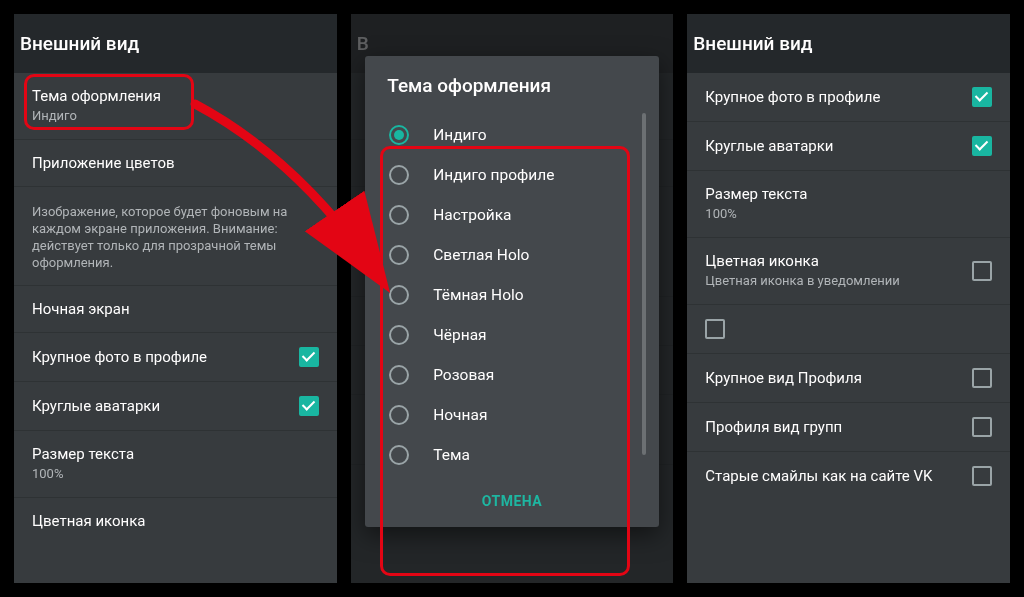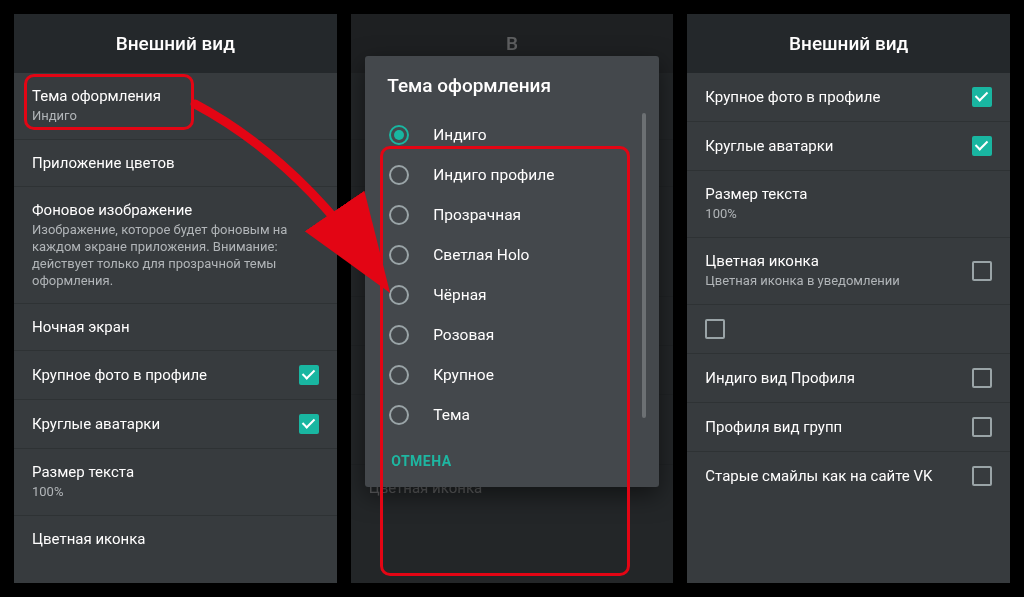--- a/index.html
+++ b/index.html
@@ -24,22 +24,21 @@
   .panel-inner {
     position: absolute;
     inset: 0;
     background: #373b3e;
   }
   .header {
     background: #24282b;
     color: #fffefe;
     font-size: 19px;
     font-weight: 500;
-    padding: 18px 25px;
-    text-align: center;
+    padding: 18px 6px;
   }
   .item {
     padding: 14px 18px;
     border-bottom: 1px solid #2e3234;
     display: flex;
     align-items: center;
     justify-content: space-between;
     gap: 10px;
   }
   .item-text { flex: 1; }
@@ -130,21 +129,21 @@
     display: flex;
     align-items: center;
     gap: 24px;
     padding: 10px 14px;
   }
   .radio-label {
     color: #fffefe;
     font-size: 15.5px;
   }
   .dialog-actions {
-    text-align: left;
+    text-align: center;
     padding: 6px 18px 4px;
   }
   .dialog-btn {
     color: #1eb6a1;
     font-size: 14px;
     font-weight: 700;
     letter-spacing: 0.5px;
     cursor: pointer;
     display: inline-block;
     padding: 6px 8px;
@@ -197,21 +196,20 @@
         <div class="item-sub">Индиго</div>
       </div>
     </div>
     <div class="item">
       <div class="item-text">
         <div class="item-title">Приложение цветов</div>
       </div>
     </div>
     <div class="item">
       <div class="item-text">
-        <div class="item-title">Фоновое изображение</div>
         <div class="item-sub">Изображение, которое будет фоновым на каждом экране приложения. Внимание: действует только для прозрачной темы оформления.</div>
       </div>
     </div>
     <div class="item">
       <div class="item-text">
         <div class="item-title">Ночная экран</div>
       </div>
     </div>
     <div class="item">
       <div class="item-text">
@@ -287,37 +285,41 @@
           <div class="radio-row">
             <div class="radio selected"></div>
             <div class="radio-label">Индиго</div>
           </div>
           <div class="radio-row">
             <div class="radio"></div>
             <div class="radio-label">Индиго профиле</div>
           </div>
           <div class="radio-row">
             <div class="radio"></div>
-            <div class="radio-label">Прозрачная</div>
+            <div class="radio-label">Настройка</div>
           </div>
           <div class="radio-row">
             <div class="radio"></div>
             <div class="radio-label">Светлая Holo</div>
           </div>
           <div class="radio-row">
             <div class="radio"></div>
+            <div class="radio-label">Тёмная Holo</div>
+          </div>
+          <div class="radio-row">
+            <div class="radio"></div>
             <div class="radio-label">Чёрная</div>
           </div>
           <div class="radio-row">
             <div class="radio"></div>
             <div class="radio-label">Розовая</div>
           </div>
           <div class="radio-row">
             <div class="radio"></div>
-            <div class="radio-label">Крупное</div>
+            <div class="radio-label">Ночная</div>
           </div>
           <div class="radio-row">
             <div class="radio"></div>
             <div class="radio-label">Тема</div>
           </div>
           <div class="dialog-scroll"></div>
         </div>
         <div class="dialog-actions">
           <span class="dialog-btn">ОТМЕНА</span>
         </div>
@@ -353,21 +355,21 @@
         <div class="item-title">Цветная иконка</div>
         <div class="item-sub">Цветная иконка в уведомлении</div>
       </div>
       <div class="checkbox"></div>
     </div>
     <div class="item">
       <div class="checkbox"></div>
     </div>
     <div class="item">
       <div class="item-text">
-          <div class="item-title">Индиго вид Профиля</div>
+          <div class="item-title">Крупное вид Профиля</div>
         </div>
       <div class="checkbox"></div>
     </div>
     <div class="item">
       <div class="item-text">
           <div class="item-title">Профиля вид групп</div>
         </div>
       <div class="checkbox"></div>
     </div>
     <div class="item" style="border-bottom:none">

